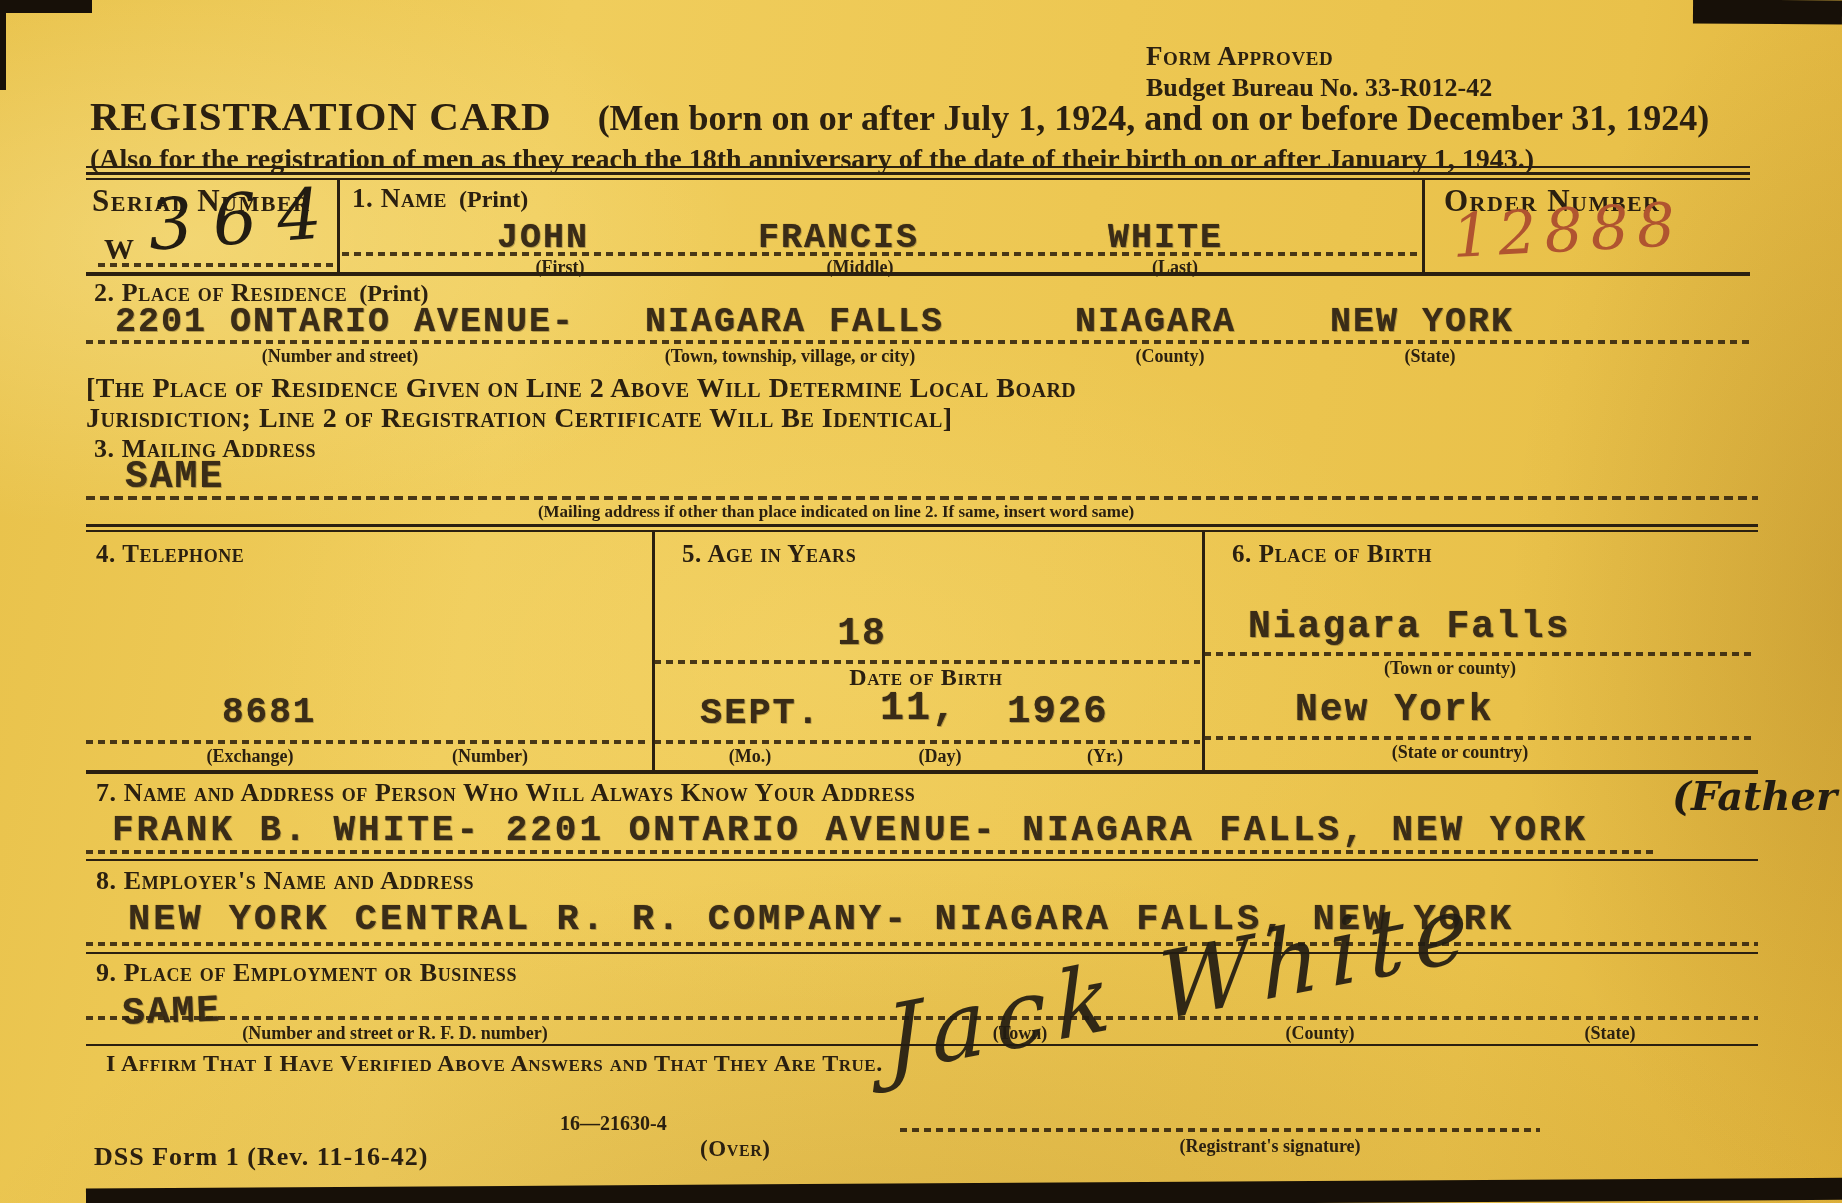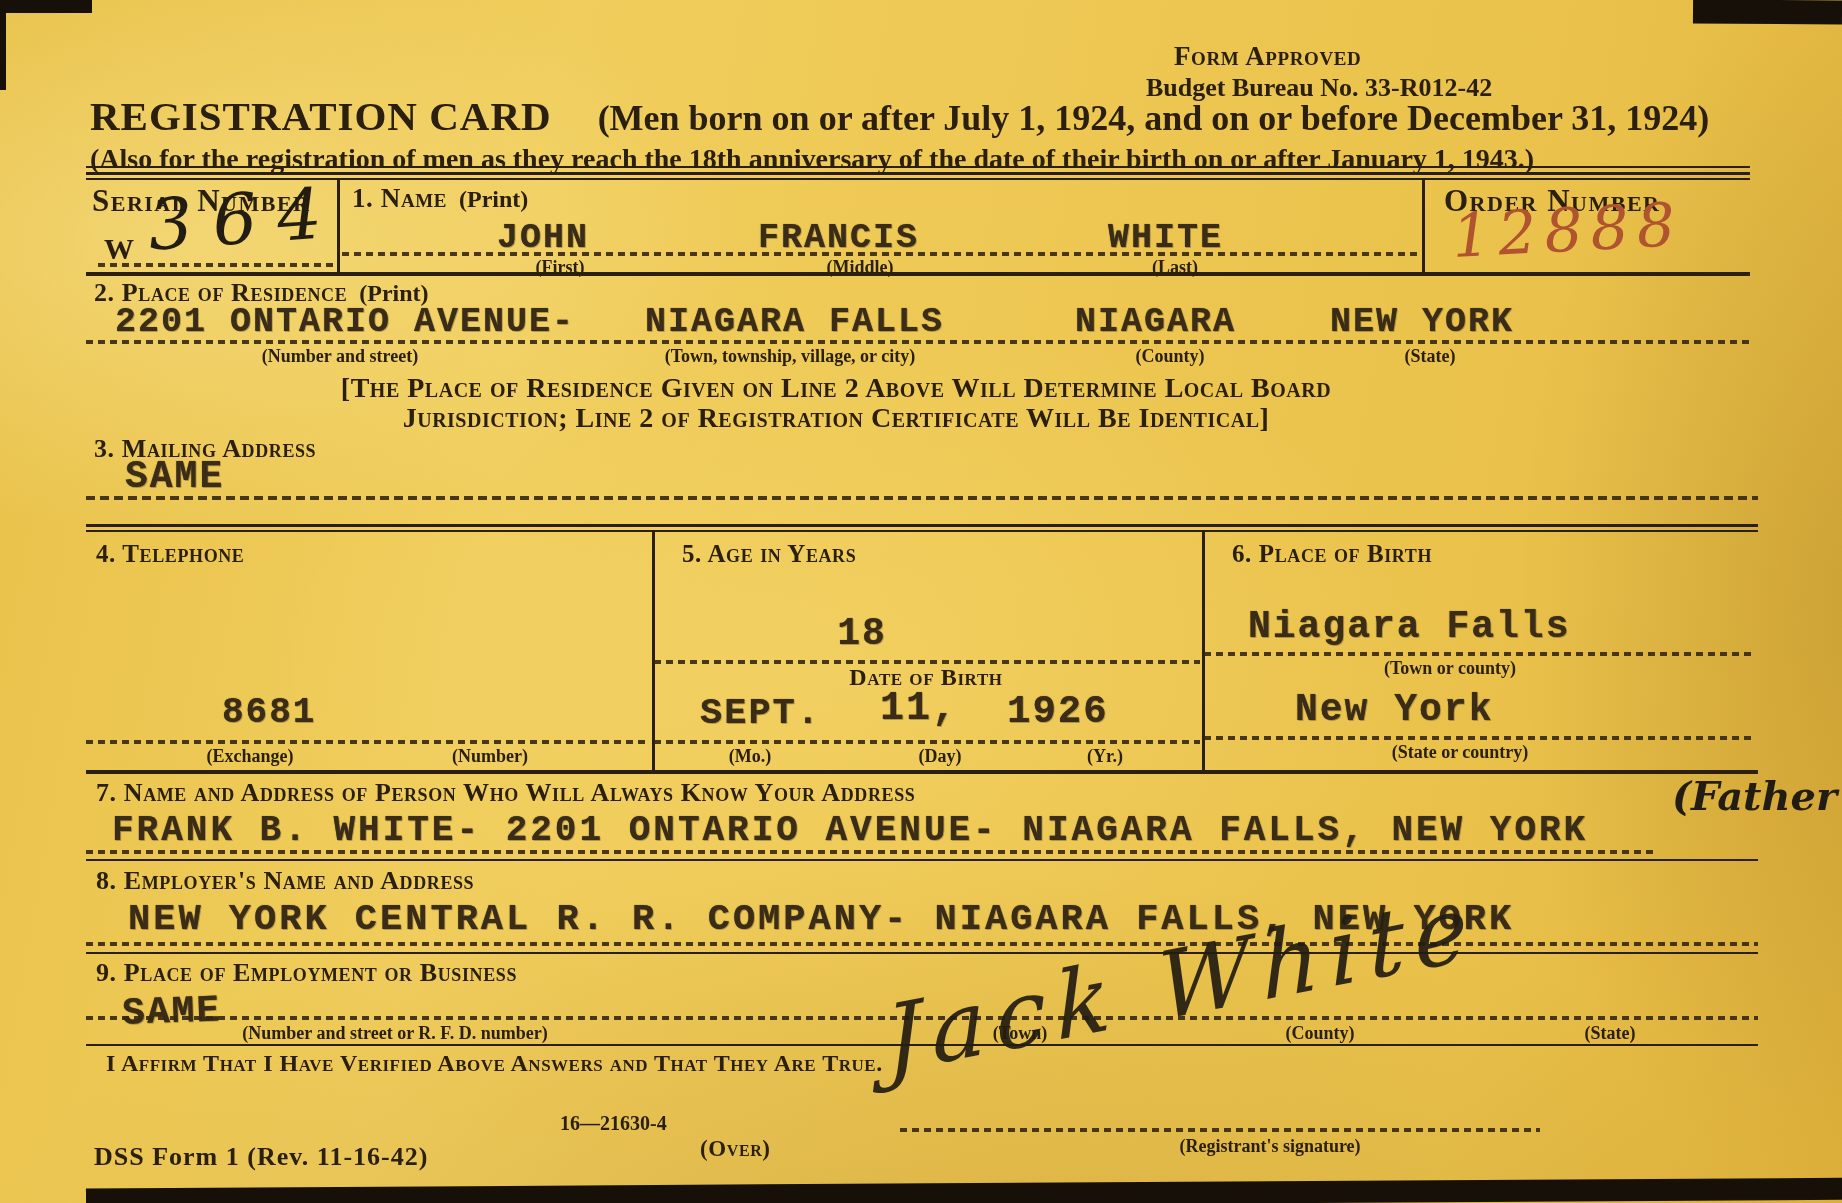--- a/index.html
+++ b/index.html
@@ -19,36 +19,36 @@
   .type{font-family:"Liberation Mono",monospace;font-weight:bold;color:#3a2c17;letter-spacing:2px;white-space:nowrap;
         text-shadow:0 0 1px rgba(58,44,23,.75),1px 1px 0 rgba(58,44,23,.28);}
   .sub{font-weight:bold;font-size:18px;text-align:center;white-space:nowrap;}
   .dash{height:4px;background:repeating-linear-gradient(90deg,#36270f 0 9px,transparent 9px 14px);opacity:.9;}
   .dashdot{height:4px;background:repeating-linear-gradient(90deg,#36270f 0 7px,transparent 7px 12px);opacity:.9;}
   .thick{background:#2b2010;height:4px;}
   .thin{background:#2b2010;height:2px;}
   .drule{border-top:3px solid #2b2010;border-bottom:2px solid #2b2010;height:3px;}
   .vline{width:3px;background:#2b2010;}
   .hand{font-family:"DejaVu Serif",serif;font-style:italic;color:#221c12;white-space:nowrap;}
-  .notice{font-variant:small-caps;font-weight:bold;font-size:28px;letter-spacing:.5px;text-align:center;white-space:nowrap;}
+  .notice{font-variant:small-caps;font-weight:bold;font-size:28px;letter-spacing:.5px;text-align:left;white-space:nowrap;}
   .scan{background:#171008;}
   .nw{white-space:nowrap;}
 </style>
 </head>
 <body>
 
 <div class="card">
 
   <div class="abs scan" style="left:0;top:0;width:92px;height:13px;"></div>
   <div class="abs scan" style="left:1693px;top:0;width:149px;height:24px;transform:rotate(.4deg);"></div>
   <div class="abs scan" style="left:0;top:0;width:6px;height:90px;"></div>
   <div class="abs scan" style="left:86px;top:1183px;width:1800px;height:22px;transform:rotate(-.35deg);"></div>
 
   <div class="abs" style="left:1146px;top:40px;line-height:1.2;">
-    <div class="lbl" style="font-size:27px;margin-left:28px;">Form Approved</div>
+    <div class="lbl" style="font-size:27px;">Form Approved</div>
     <div class="nw" style="font-weight:bold;font-size:26px;">Budget Bureau No. 33-R012-42</div>
   </div>
 
   <div class="abs nw" style="left:90px;top:92px;">
     <span style="font-weight:bold;font-size:41px;letter-spacing:1px;">REGISTRATION CARD</span>
     <span style="font-weight:bold;font-size:36px;margin-left:42px;">(Men born on or after July 1, 1924, and on or before December 31, 1924)</span>
   </div>
   <div class="abs nw" style="left:90px;top:143px;font-weight:bold;font-size:28px;">(Also for the registration of men as they reach the 18th anniversary of the date of their birth on or after January 1, 1943.)</div>
 
   <div class="abs thin" style="left:86px;top:166px;width:1664px;"></div>
@@ -92,20 +92,21 @@
   <div class="abs sub" style="left:560px;top:346px;width:460px;">(Town, township, village, or city)</div>
   <div class="abs sub" style="left:1050px;top:346px;width:240px;">(County)</div>
   <div class="abs sub" style="left:1330px;top:346px;width:200px;">(State)</div>
 
   <div class="abs notice" style="left:86px;top:372px;width:1500px;">[The Place of Residence Given on Line 2 Above Will Determine Local Board</div>
   <div class="abs notice" style="left:86px;top:402px;width:1500px;">Jurisdiction; Line 2 of Registration Certificate Will Be Identical]</div>
 
   <div class="abs lbl" style="left:94px;top:434px;font-size:26px;">3. Mailing Address</div>
   <div class="abs type" style="left:125px;top:455px;font-size:38px;">SAME</div>
   <div class="abs dash" style="left:86px;top:496px;width:1672px;"></div>
+  <div class="abs sub" style="left:86px;top:502px;width:1500px;font-size:17px;">(Mailing address if other than place indicated on line 2. If same, insert word same)</div>
   <div class="abs drule" style="left:86px;top:524px;width:1672px;"></div>
 
   <div class="abs vline" style="left:652px;top:530px;height:242px;"></div>
   <div class="abs vline" style="left:1202px;top:530px;height:242px;"></div>
 
   <div class="abs lbl" style="left:96px;top:540px;">4. Telephone</div>
   <div class="abs type" style="left:222px;top:692px;font-size:36px;">8681</div>
   <div class="abs dashdot" style="left:86px;top:740px;width:564px;"></div>
   <div class="abs sub" style="left:140px;top:746px;width:220px;">(Exchange)</div>
   <div class="abs sub" style="left:380px;top:746px;width:220px;">(Number)</div>

